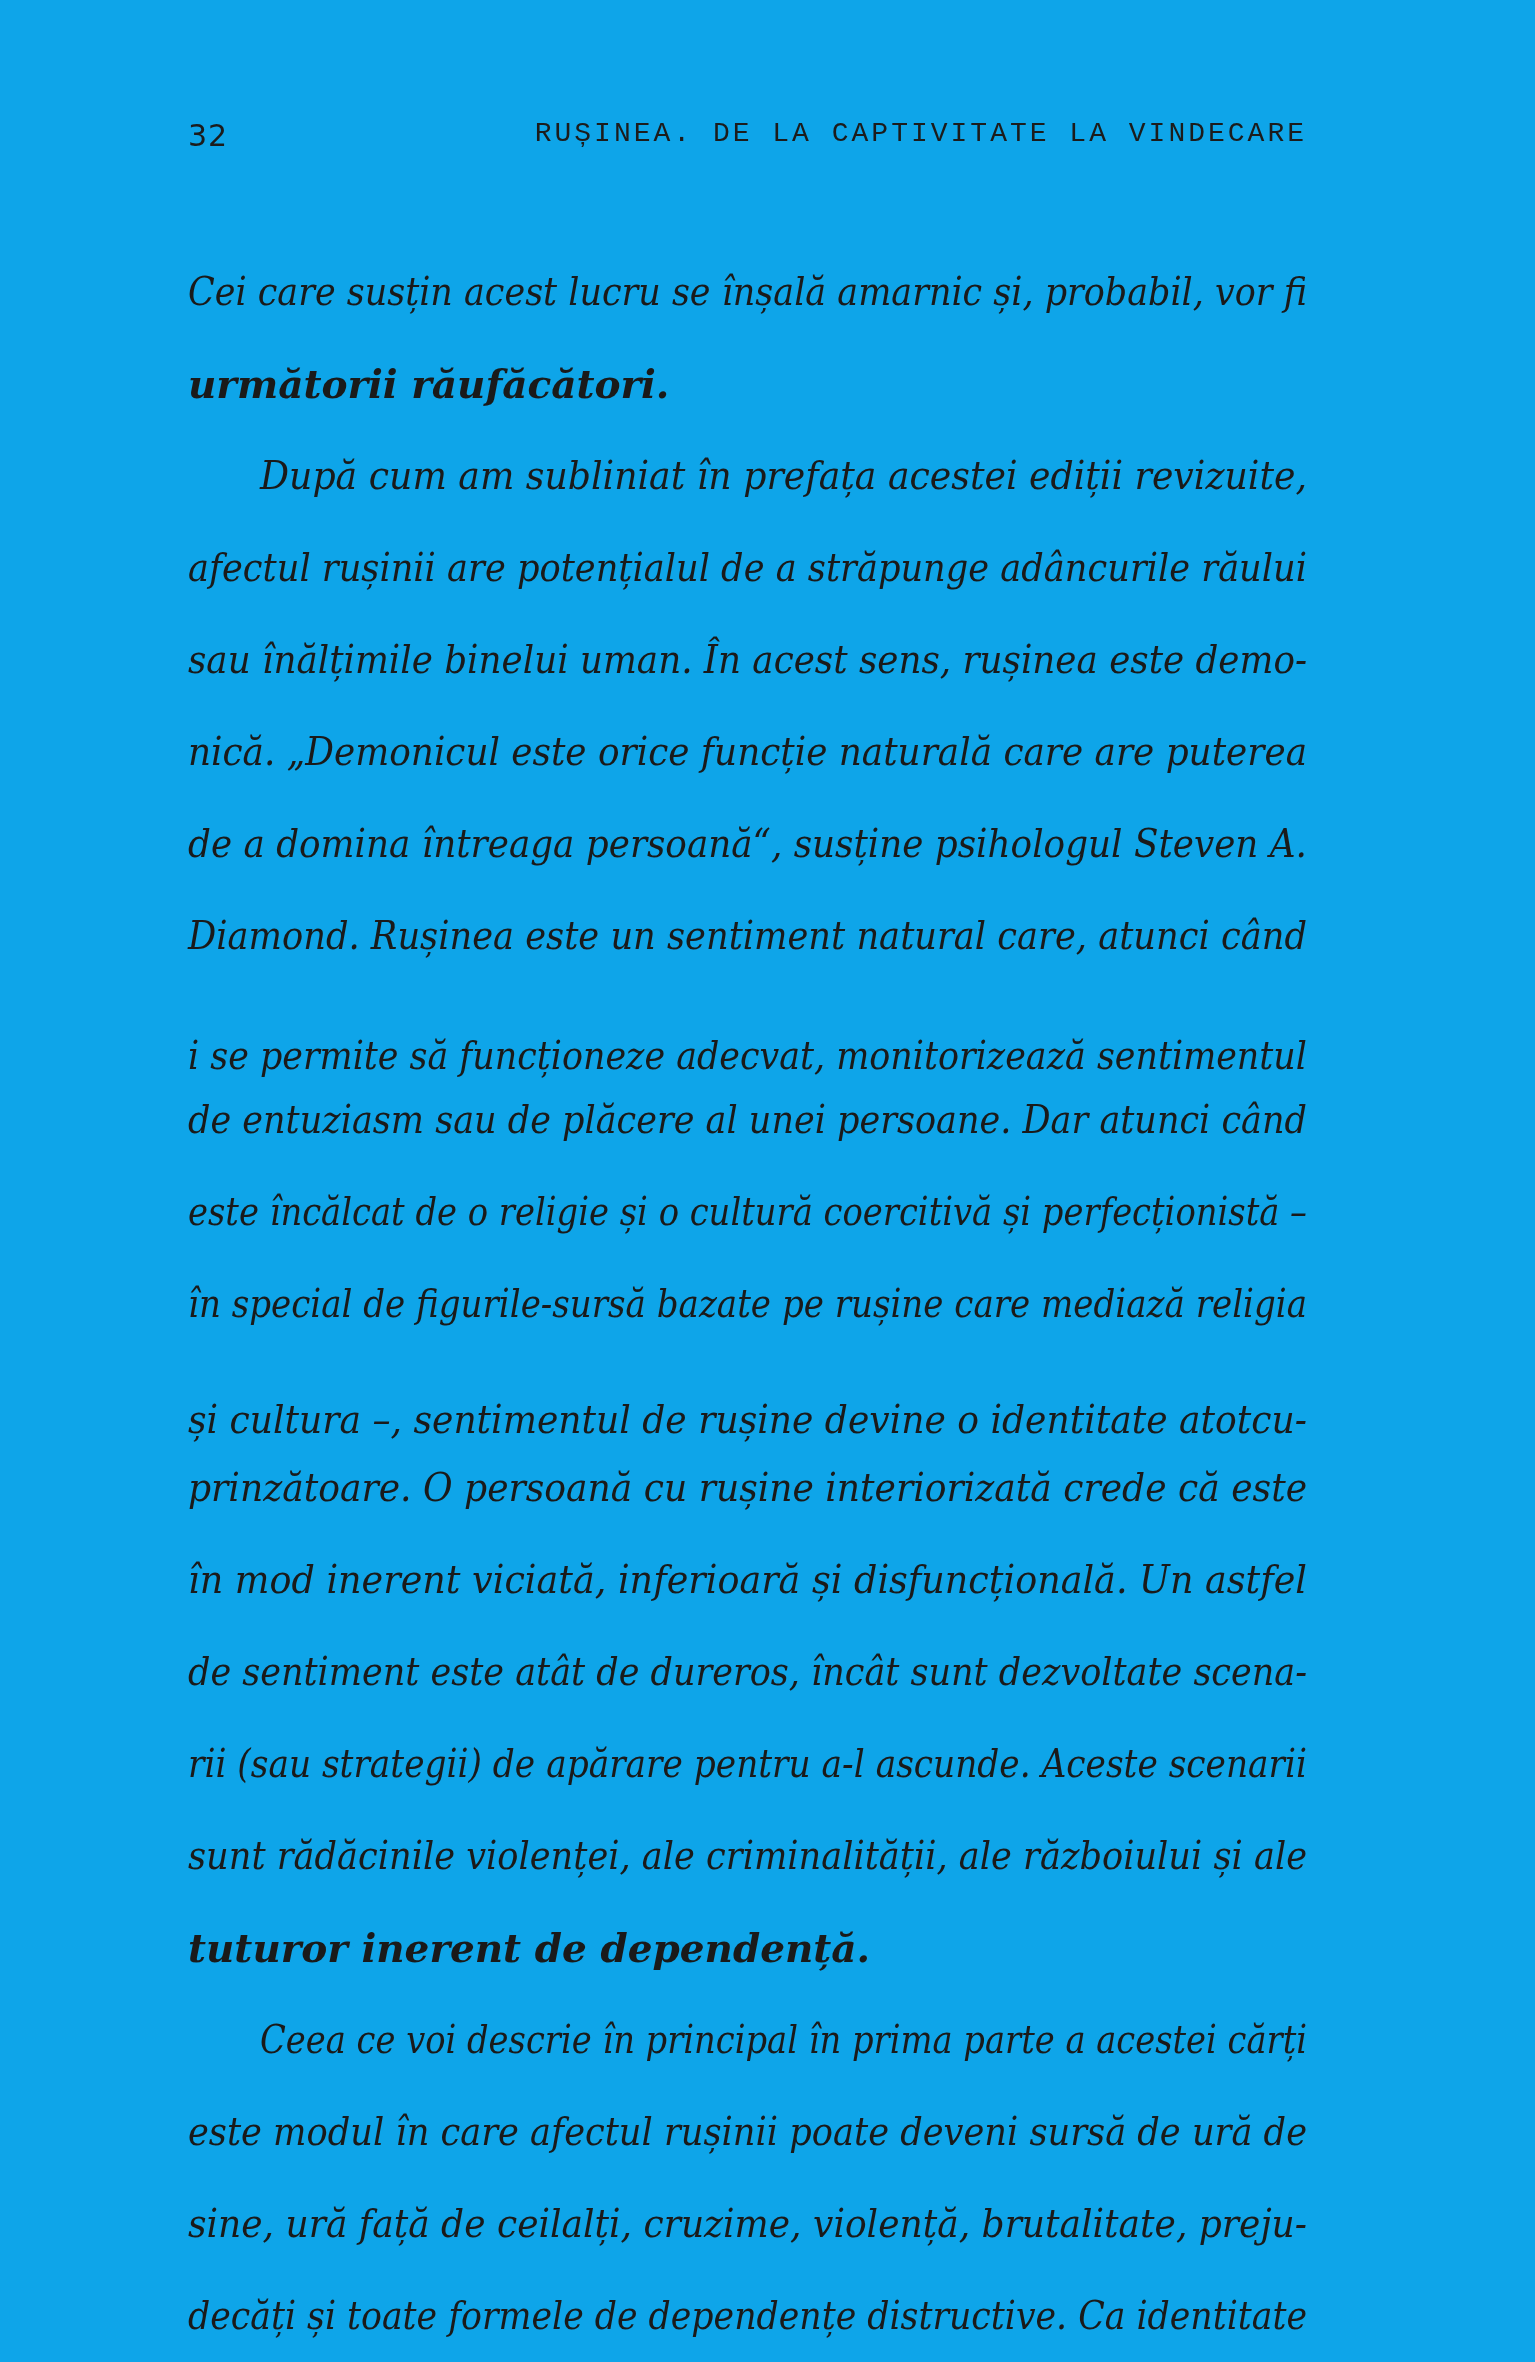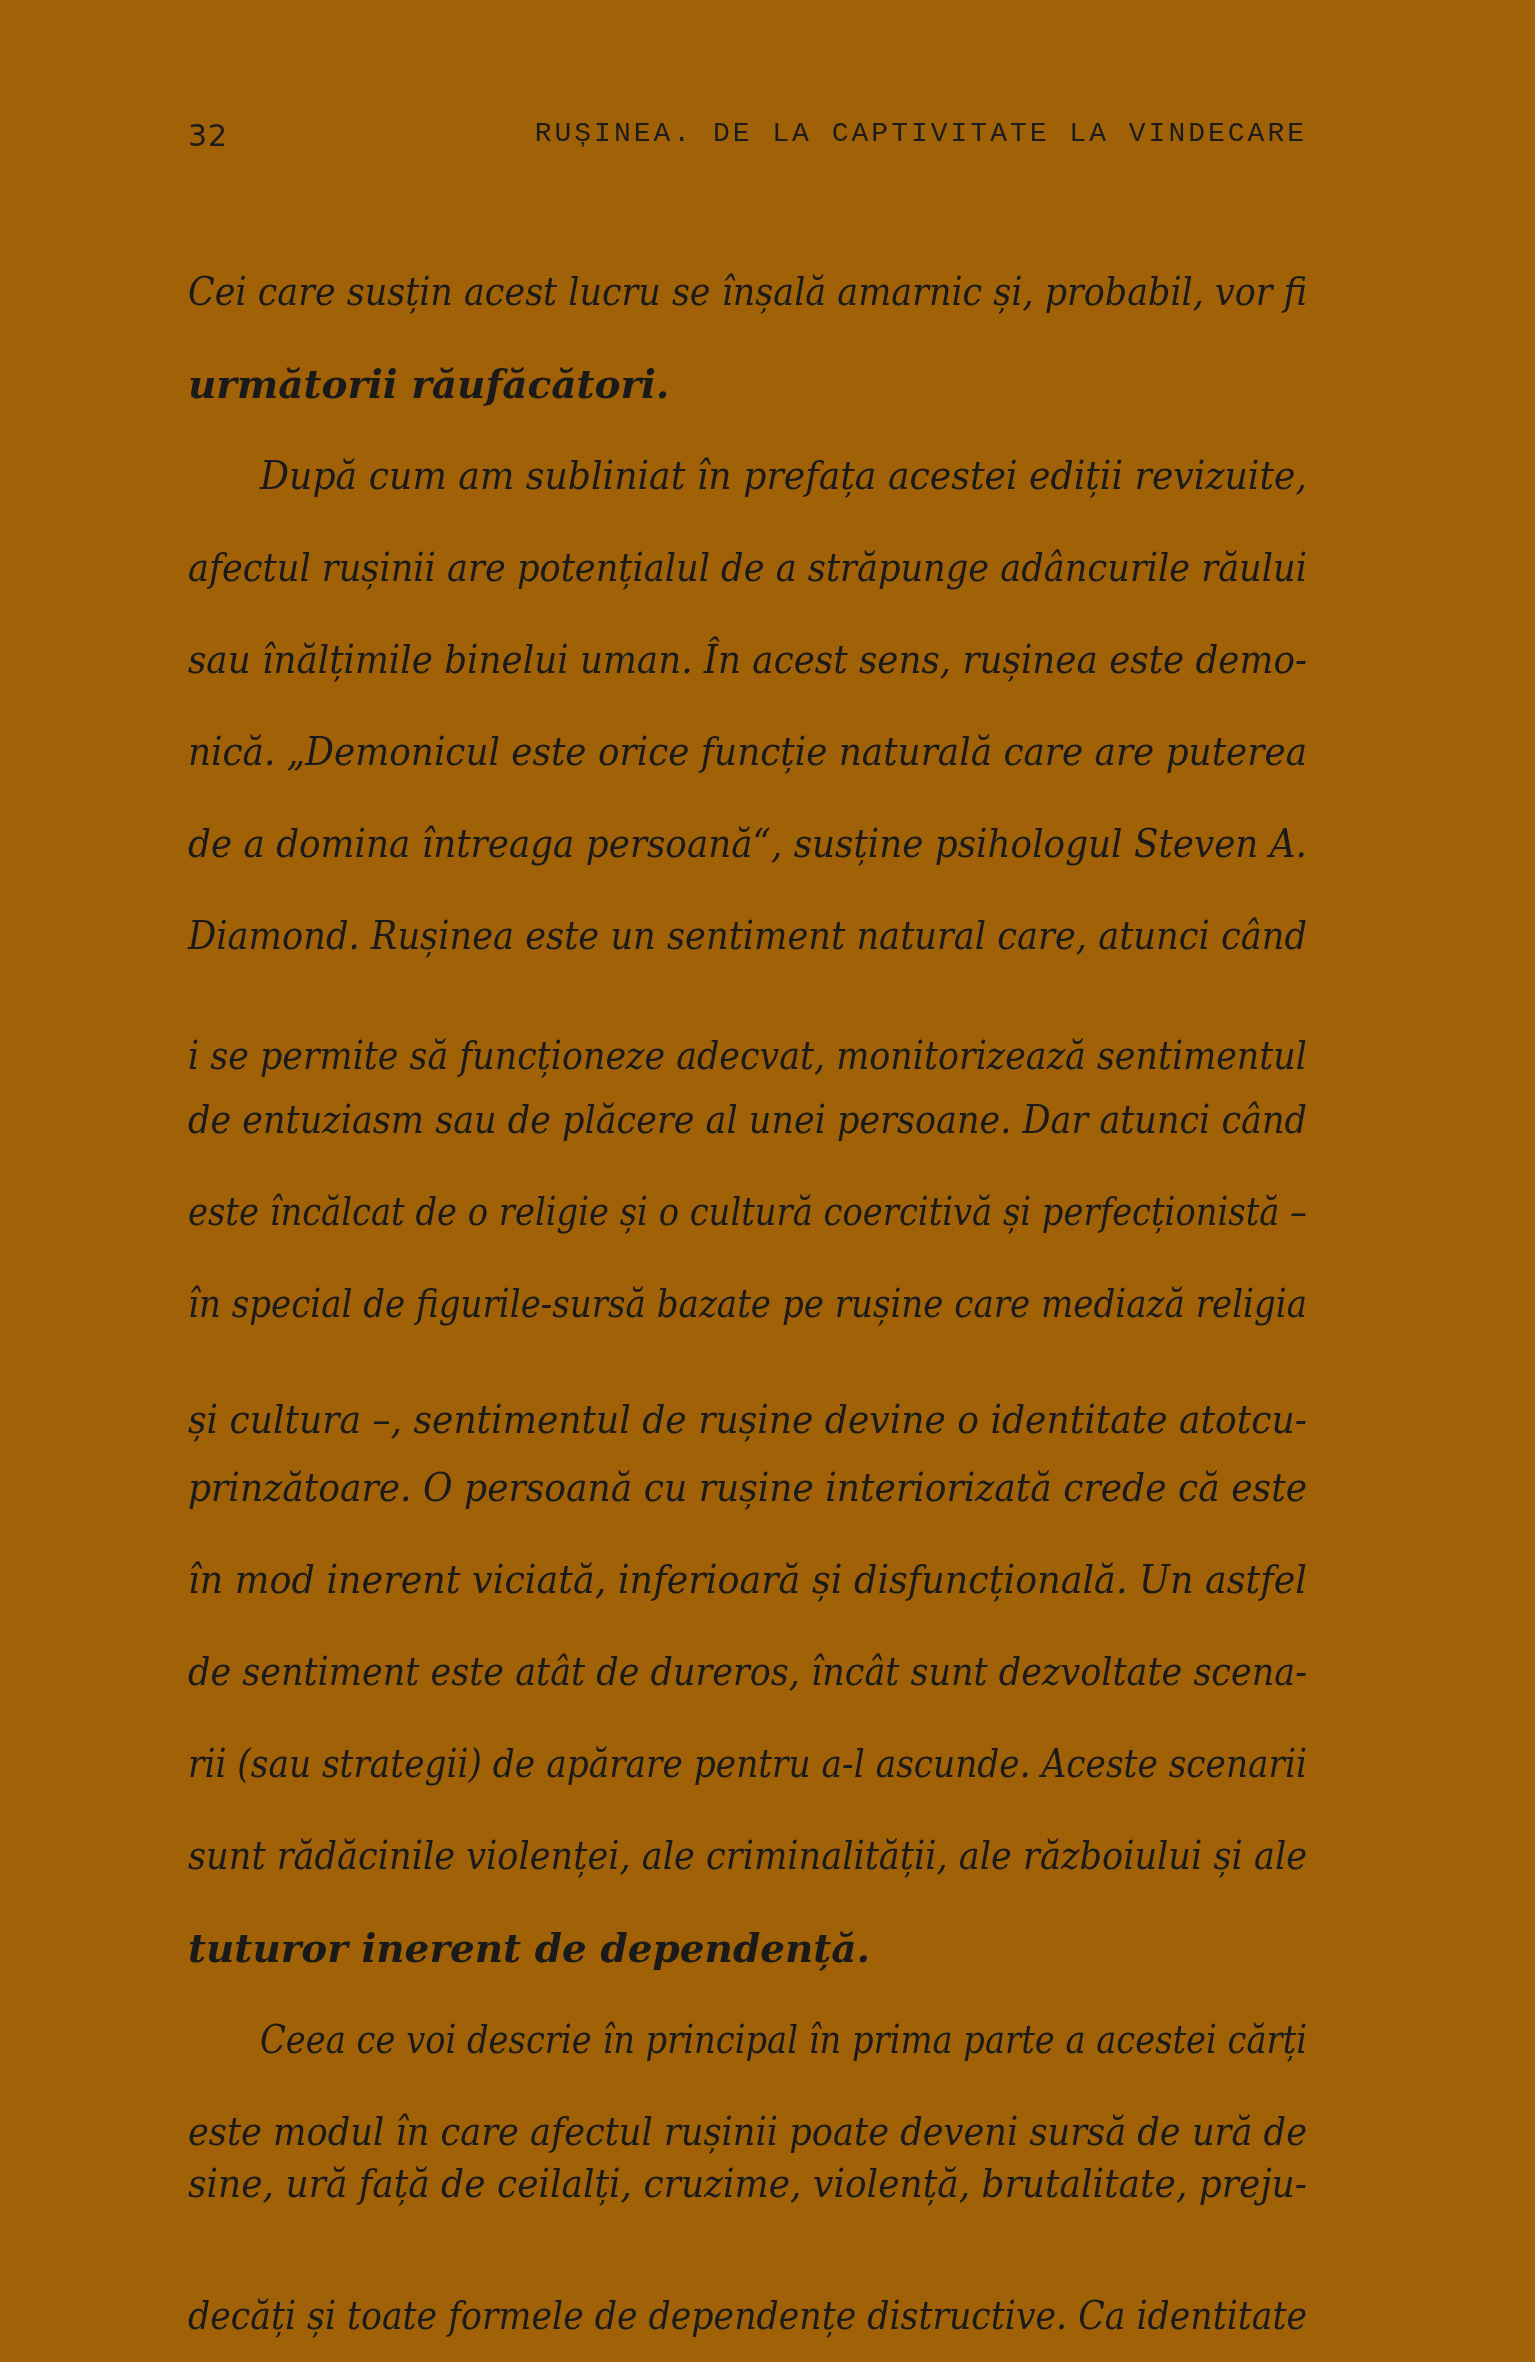--- a/index.html
+++ b/index.html
@@ -1,17 +1,17 @@
 <!DOCTYPE html>
 <html><head>
 <meta charset="utf-8">
 <style>
   html, body { margin: 0; padding: 0; background: #ffffff; }
   body { width: 1535px; height: 2362px; position: relative; overflow: hidden; }
-  .page { position: absolute; left: 0; top: 0; width: 1535px; height: 2362px; background: #a16207; }
+  .page { position: absolute; left: 0; top: 0; width: 1535px; height: 2362px; background: #0ea5e9; }
   .running-head { position: absolute; top: 118px; left: 0; width: 1535px; height: 40px; }
   .folio { position: absolute; left: 188px; top: 0; font-family: "DejaVu Sans", sans-serif; font-size: 30px; color: #1c1c1c; letter-spacing: 1px; }
   .head-title { position: absolute; right: 228px; top: 0; font-family: Liberation Mono, monospace; font-size: 28px; color: #1c1c1c; letter-spacing: 3px; }
   .body { position: absolute; left: 188px; top: 262px; width: 1119px; }
   .line { position: absolute; left: 0; width: 1119px; height: 92px; font-family: "DejaVu Serif", serif; font-style: italic; font-size: 39px; color: #1a1a1a; white-space: nowrap; text-align: justify; text-align-last: justify; line-height: 60px; }
   .line.last { text-align-last: left; font-weight: bold; }
   .line.indent { padding-left: 72px; width: 1047px; }
 </style>
 </head>
 <body>
@@ -40,17 +40,17 @@
     <div class="line" style="top:1128px"><span style="display: inline-block; transform-origin: left center; transform: scaleX(0.925343);">și cultura –, sentimentul de rușine devine o identitate atotcu-</span></div>
     <div class="line" style="top:1196px"><span style="display: inline-block; transform-origin: left center; transform: scaleX(0.925391);">prinzătoare. O persoană cu rușine interiorizată crede că este</span></div>
     <div class="line" style="top:1288px"><span style="display: inline-block; transform-origin: left center; transform: scaleX(0.936316);">în mod inerent viciată, inferioară și disfuncțională. Un astfel</span></div>
     <div class="line" style="top:1380px"><span style="display: inline-block; transform-origin: left center; transform: scaleX(0.898119);">de sentiment este atât de dureros, încât sunt dezvoltate scena-</span></div>
     <div class="line" style="top:1472px"><span style="display: inline-block; transform-origin: left center; transform: scaleX(0.881525);">rii (sau strategii) de apărare pentru a-l ascunde. Aceste scenarii</span></div>
     <div class="line" style="top:1564px"><span style="display: inline-block; transform-origin: left center; transform: scaleX(0.902374);">sunt rădăcinile violenței, ale criminalității, ale războiului și ale</span></div>
     <div class="line last" style="top:1656px">tuturor inerent de dependență.</div>
 
     <div class="line indent" style="top:1748px"><span style="display: inline-block; transform-origin: left center; transform: scaleX(0.864932);">Ceea ce voi descrie în principal în prima parte a acestei cărți</span></div>
     <div class="line" style="top:1840px"><span style="display: inline-block; transform-origin: left center; transform: scaleX(0.903022);">este modul în care afectul rușinii poate deveni sursă de ură de</span></div>
-    <div class="line" style="top:1892px"><span style="display: inline-block; transform-origin: left center; transform: scaleX(0.924125);">sine, ură față de ceilalți, cruzime, violență, brutalitate, preju-</span></div>
+    <div class="line" style="top:1932px"><span style="display: inline-block; transform-origin: left center; transform: scaleX(0.924125);">sine, ură față de ceilalți, cruzime, violență, brutalitate, preju-</span></div>
     <div class="line" style="top:2024px"><span style="display: inline-block; transform-origin: left center; transform: scaleX(0.890647);">decăți și toate formele de dependențe distructive. Ca identitate</span></div>
 
   </div>
 </div>
 
 </body></html>

